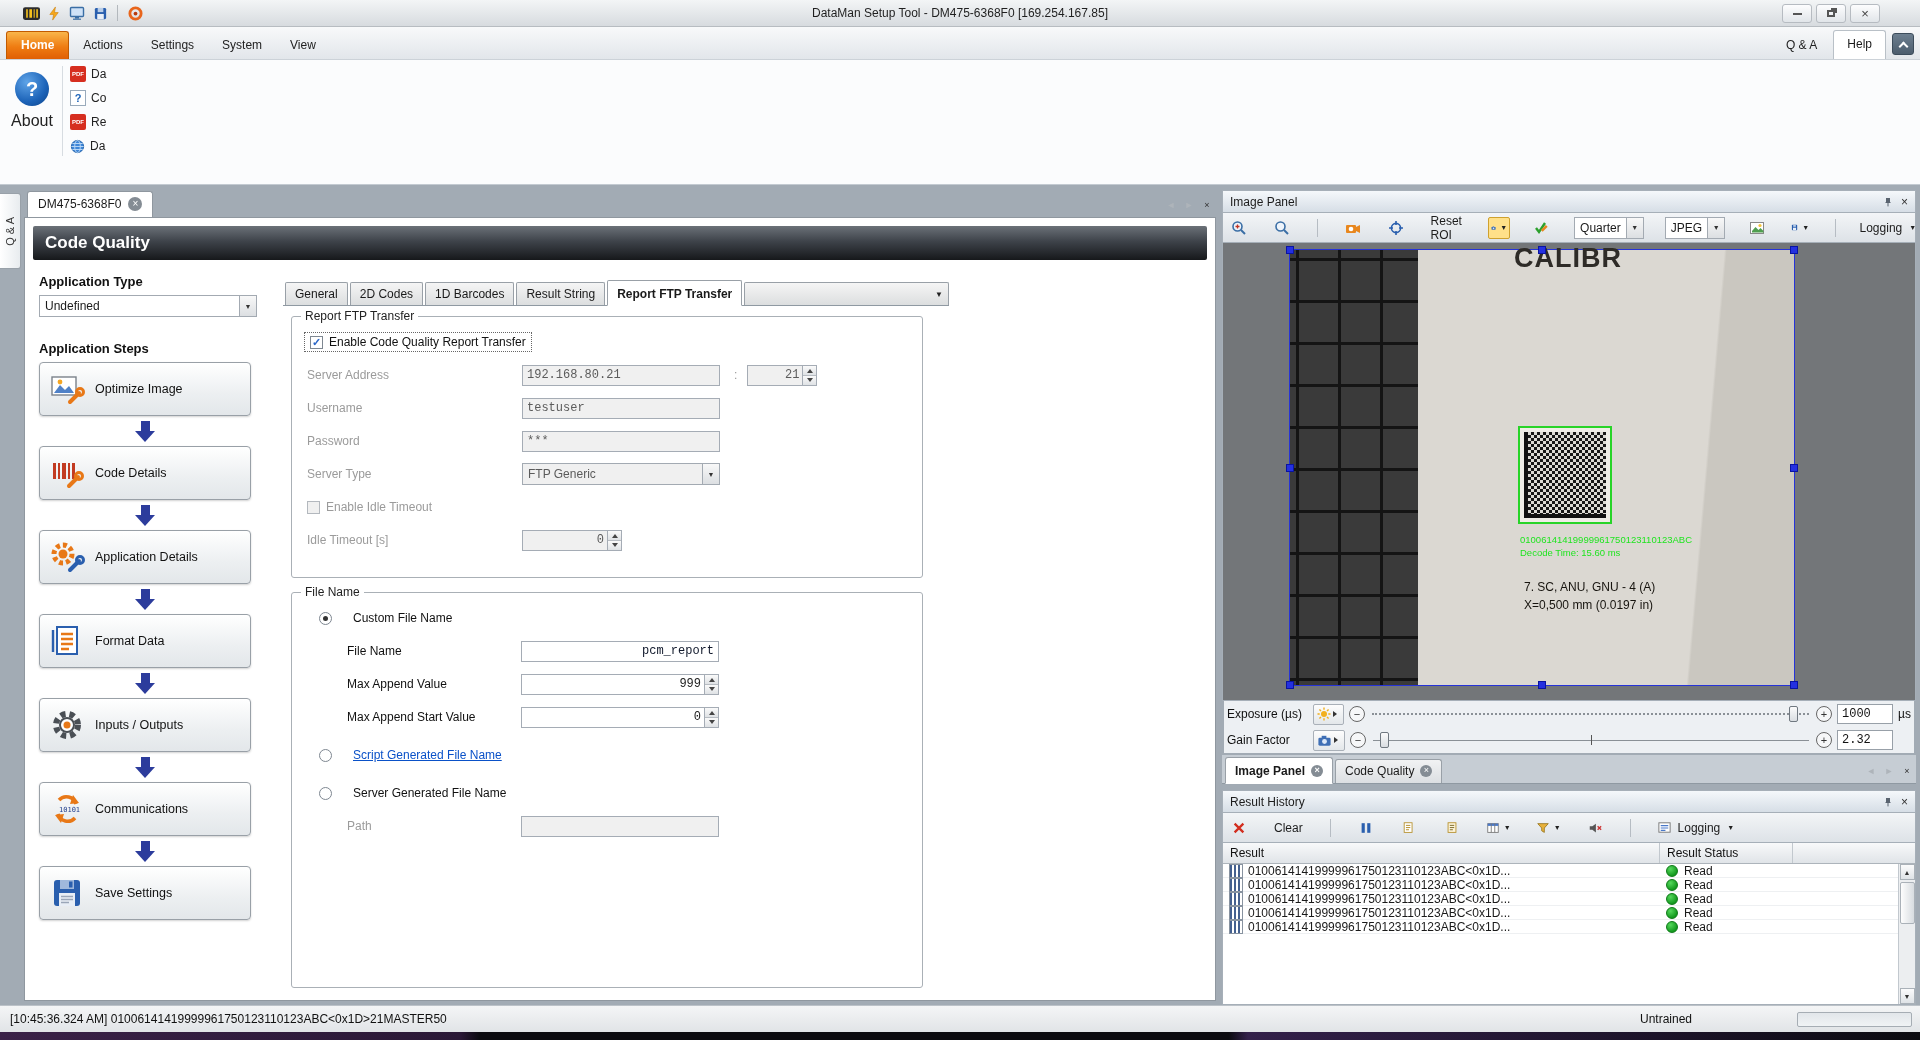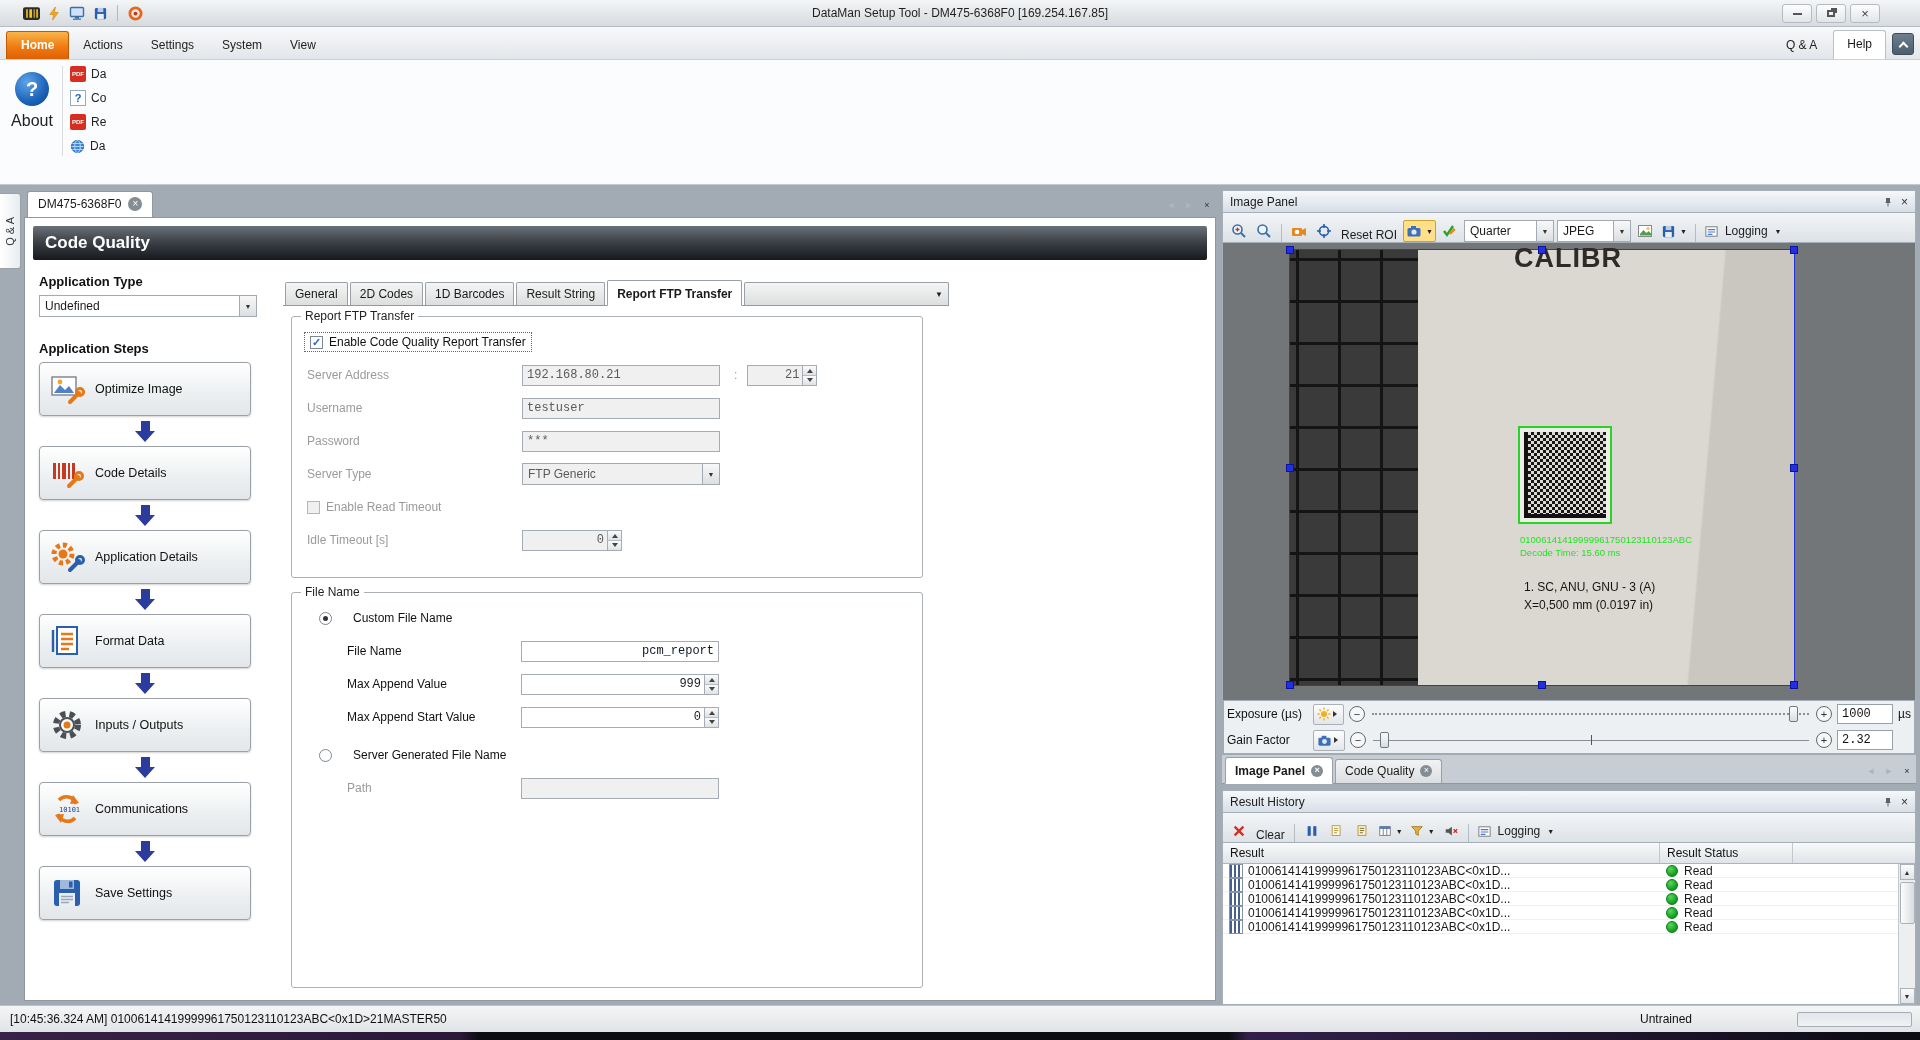--- a/index.html
+++ b/index.html
@@ -111,21 +111,21 @@
 .radio{width:13px;height:13px;border:1px solid #7e8791;border-radius:50%;background:#fff;position:relative;flex:0 0 13px;margin-left:12px}
 .radio.sel::after{content:"";position:absolute;inset:3px;border-radius:50%;background:#333}
 .rad-label{margin-left:21px;color:#111}
 .rad-label.link{color:#0a51c8;text-decoration:underline}
 
 
 .right-col{position:absolute;left:1222px;top:5px;width:698px;height:815px}
 .panel-hdr{position:absolute;left:0;right:4px;height:23px;background:linear-gradient(#f5f8fb,#d6dee6);border:1px solid #a6afb8;display:flex;align-items:center;padding:0 7px;font-size:12px;color:#1c1c1c}
 .hdr-btns{margin-left:auto;display:flex;align-items:center;gap:8px}
 .hdr-x{font-size:12px;color:#333;line-height:1}
-.ptoolbar{position:absolute;left:0;right:4px;height:30px;background:linear-gradient(#f3f5f7,#dde2e7);border:1px solid #a6afb8;border-top:none;display:flex;align-items:flex-end;gap:3px;padding:0 5px}
+.ptoolbar{position:absolute;left:0;right:4px;height:30px;background:linear-gradient(#f3f5f7,#dde2e7);border:1px solid #a6afb8;border-top:none;display:flex;align-items:center;gap:21px;padding:0 5px}
 .tbtn{height:22px;min-width:22px;display:flex;align-items:center;justify-content:center;gap:3px;border-radius:2px;padding:0 2px}
 .tbtn.hl{background:#ffe089;border:1px solid #cfa12e}
 .tsep{width:1px;height:18px;background:#b6bcc3;margin:0 3px}
 .tlabel{font-size:12px;color:#1c1c1c;padding:0 3px}
 .mini-arrow{width:0;height:0;border:3px solid transparent;border-left:4px solid #333;margin-left:2px}
 .dd7{font-size:7px;color:#222;margin-left:1px}
 
 
 .ip-canvas{position:absolute;left:0;right:4px;top:53px;height:458px;background:#737679;border:1px solid #a6afb8;border-top:none;overflow:hidden}
 .photo{position:absolute;left:66px;top:6px;width:506px;height:437px;background:#d9d6d0;border:1px solid #2633d8}
@@ -482,21 +482,21 @@
             </div>
             <div class="frow">
               <span class="lab-dis">Server Type</span>
               <div class="combo w198" style="background:#f0f0f0">
                 <span class="combo-val" style="color:#5b5b5b">FTP Generic</span>
                 <span class="combo-btn">▼</span>
               </div>
             </div>
             <div class="frow">
               <span class="checkbox dis"></span>
-              <span class="cb-label gray">Enable Read Timeout</span>
+              <span class="cb-label gray">Enable Idle Timeout</span>
             </div>
             <div class="frow">
               <span class="lab-dis">Idle Timeout [s]</span>
               <div class="spin gray w100">
                 <input class="spin-inp" value="0" style="">
                 <div class="spin-btns">
                   <div class="sb">
                       <i class="tri-up"></i>
                     </div>
                   <div class="sb">
@@ -540,20 +540,24 @@
                       <i class="tri-up"></i>
                     </div>
                   <div class="sb">
                       <i class="tri-down"></i>
                     </div>
                 </div>
               </div>
             </div>
             <div class="frow" style="margin-top:16px">
               <span class="radio"></span>
+              <span class="rad-label link">Script Generated File Name</span>
+            </div>
+            <div class="frow" style="margin-top:16px">
+              <span class="radio"></span>
               <span class="rad-label">Server Generated File Name</span>
             </div>
             <div class="frow">
               <span class="lab-en" style="color:#9b9b9b">Path</span>
               <input class="txt gray w198" value="" style="">
             </div>
           </div>
         </div>
       </div>
     </div>
@@ -658,21 +662,21 @@
               <div class="pt2">CALIBR</div>
             </div>
             <div class="dm">
                 <div class="dm-inner"></div>
               </div>
             <div class="green-overlay">
               <div>01006141419999961750123110123ABC</div>
               <div>Decode Time: 15.60 ms</div>
             </div>
             <div class="black-overlay">
-              <div>1. SC, ANU, GNU - 3 (A)</div>
+              <div>7. SC, ANU, GNU - 4 (A)</div>
               <div>X=0,500 mm (0.0197 in)</div>
             </div>
           </div>
           <span class="h" style="left:-4px;top:-4px"></span>
           <span class="h" style="left:calc(50% - 4px);top:-4px"></span>
           <span class="h" style="right:-4px;top:-4px"></span>
           <span class="h" style="left:-4px;top:calc(50% - 4px)"></span>
           <span class="h" style="right:-4px;top:calc(50% - 4px)"></span>
           <span class="h" style="left:-4px;bottom:-4px"></span>
           <span class="h" style="left:calc(50% - 4px);bottom:-4px"></span>

